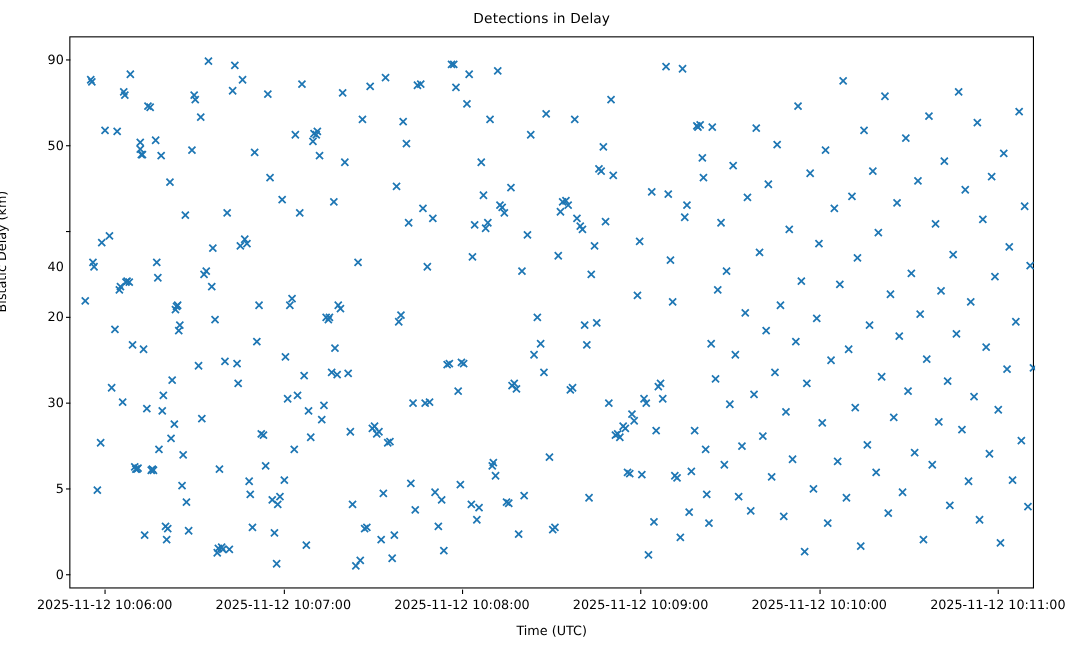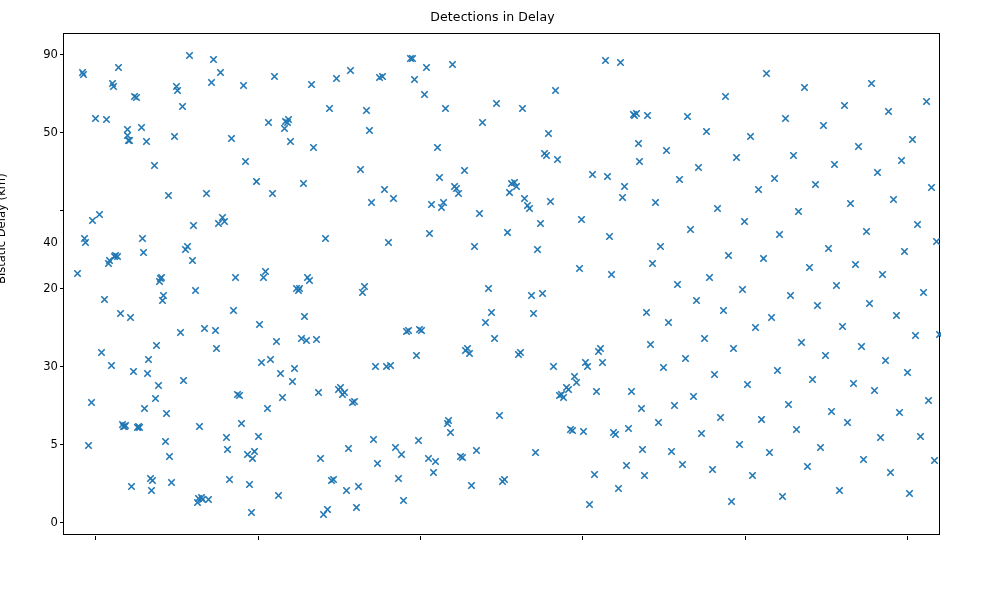--- a/index.html
+++ b/index.html
@@ -2156,25 +2156,34 @@
       </div>
     <div id="ytick-layer">
         <div class="ytick" style="top: 487.97px;"></div>
         <div class="ytick" style="top: 410.02px;"></div>
         <div class="ytick" style="top: 332.07px;"></div>
         <div class="ytick" style="top: 254.12px;"></div>
         <div class="ytick" style="top: 176.17px;"></div>
         <div class="ytick" style="top: 98.22px;"></div>
         <div class="ytick" style="top: 20.27px;"></div>
       </div>
+    <div id="xticklabel-layer">
+        <div class="xticklabel" style="left: 31.13px;">2025-11-12 10:06:00</div>
+        <div class="xticklabel" style="left: 193.54px;">2025-11-12 10:07:00</div>
+        <div class="xticklabel" style="left: 355.94px;">2025-11-12 10:08:00</div>
+        <div class="xticklabel" style="left: 518.35px;">2025-11-12 10:09:00</div>
+        <div class="xticklabel" style="left: 680.76px;">2025-11-12 10:10:00</div>
+        <div class="xticklabel" style="left: 843.17px;">2025-11-12 10:11:00</div>
+      </div>
     <div id="yticklabel-layer">
         <div class="yticklabel" style="top: 487.97px;">0</div>
         <div class="yticklabel" style="top: 410.02px;">5</div>
         <div class="yticklabel" style="top: 332.07px;">30</div>
         <div class="yticklabel" style="top: 254.12px;">20</div>
         <div class="yticklabel" style="top: 176.17px; margin-top: 32px;">40</div>
         <div class="yticklabel" style="top: 98.22px;">50</div>
         <div class="yticklabel" style="top: 20.27px;">90</div>
       </div>
   </div>
 
+  <div id="xlabel">Time (UTC)</div>
 
 </div>
 
 </body></html>

